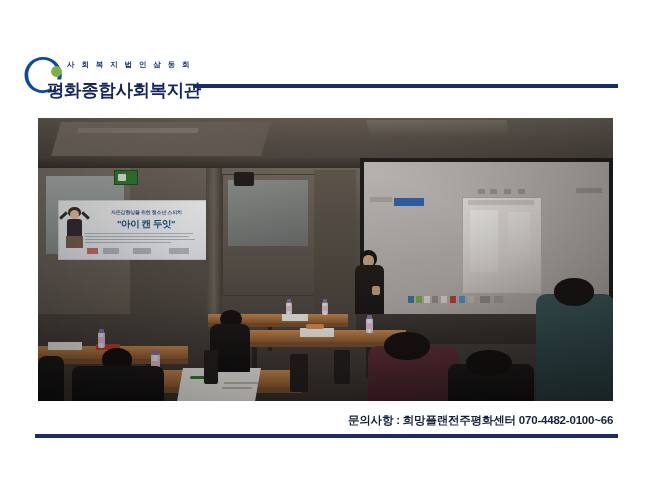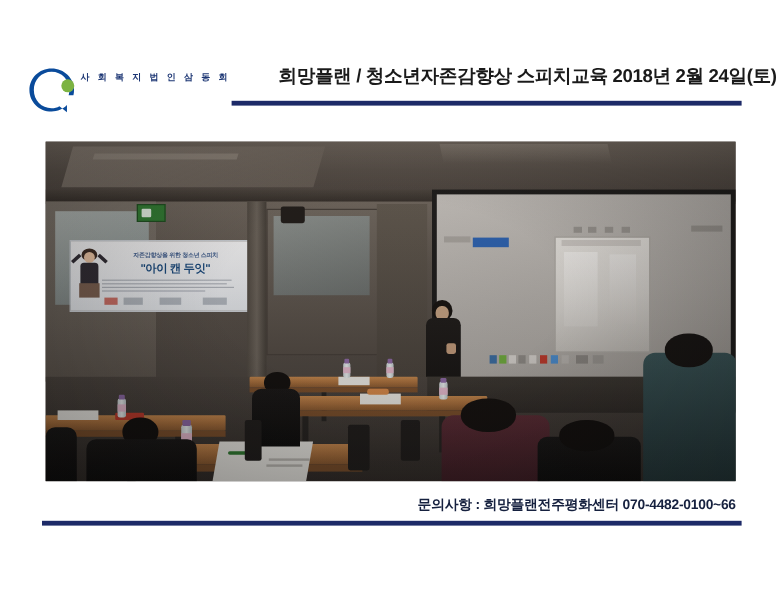--- a/index.html
+++ b/index.html
@@ -371,23 +371,23 @@
 <body>
 
 <div class="header">
 
   <div class="logo-block">
     <svg class="logo-mark" viewBox="0 0 42 42">
       <path d="M21 3 C10.5 3 2.5 11 2.5 21 C2.5 31 10.5 39 21 39 C26 39 30.5 37 33.8 33.6 L33.8 39.5 L27.5 34.5 C25.6 35.6 23.4 36.2 21 36.2 C12.6 36.2 6.2 29.5 6.2 21 C6.2 12.5 12.6 5.8 21 5.8 C29.4 5.8 35.8 12.5 35.8 21 C35.8 22.6 35.6 24 35.2 25.4 L39.2 25.4 C39.5 24 39.7 22.5 39.7 21 C39.7 11 31.5 3 21 3 Z" fill="#0a4b9b"></path>
       <circle cx="34.5" cy="17.5" r="5.4" fill="#7cb342"></circle>
     </svg>
     <div class="logo-text-small">사 회 복 지 법 인  삼 동 회</div>
+    <div class="logo-text-main">평화종합사회복지관</div>
   </div>
 
-  <div class="header-title">희망플랜 / 청소년자존감향상 스피치교육  2018년 2월 24일(토)</div>
   <div class="rule-top"></div>
 </div>
 
 <div class="photo">
 
   <div class="ph ceiling"></div>
   <div class="ph ceiling-panel"></div>
   <div class="ph ceiling-vent"></div>
   <div class="ph ceiling-light"></div>
   <div class="ph ceiling-beam"></div>

